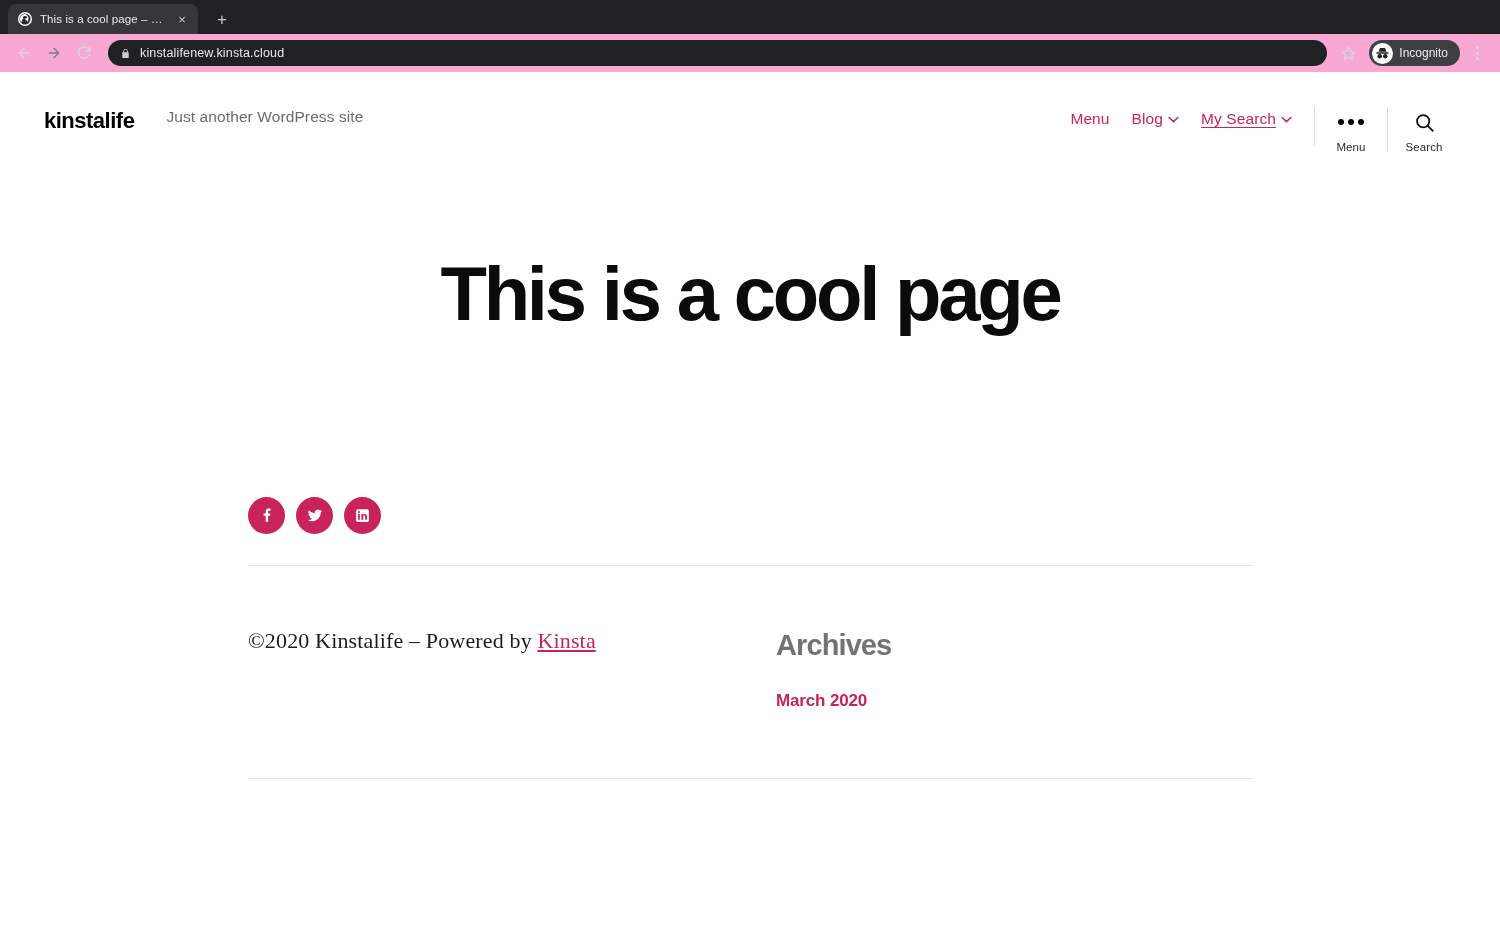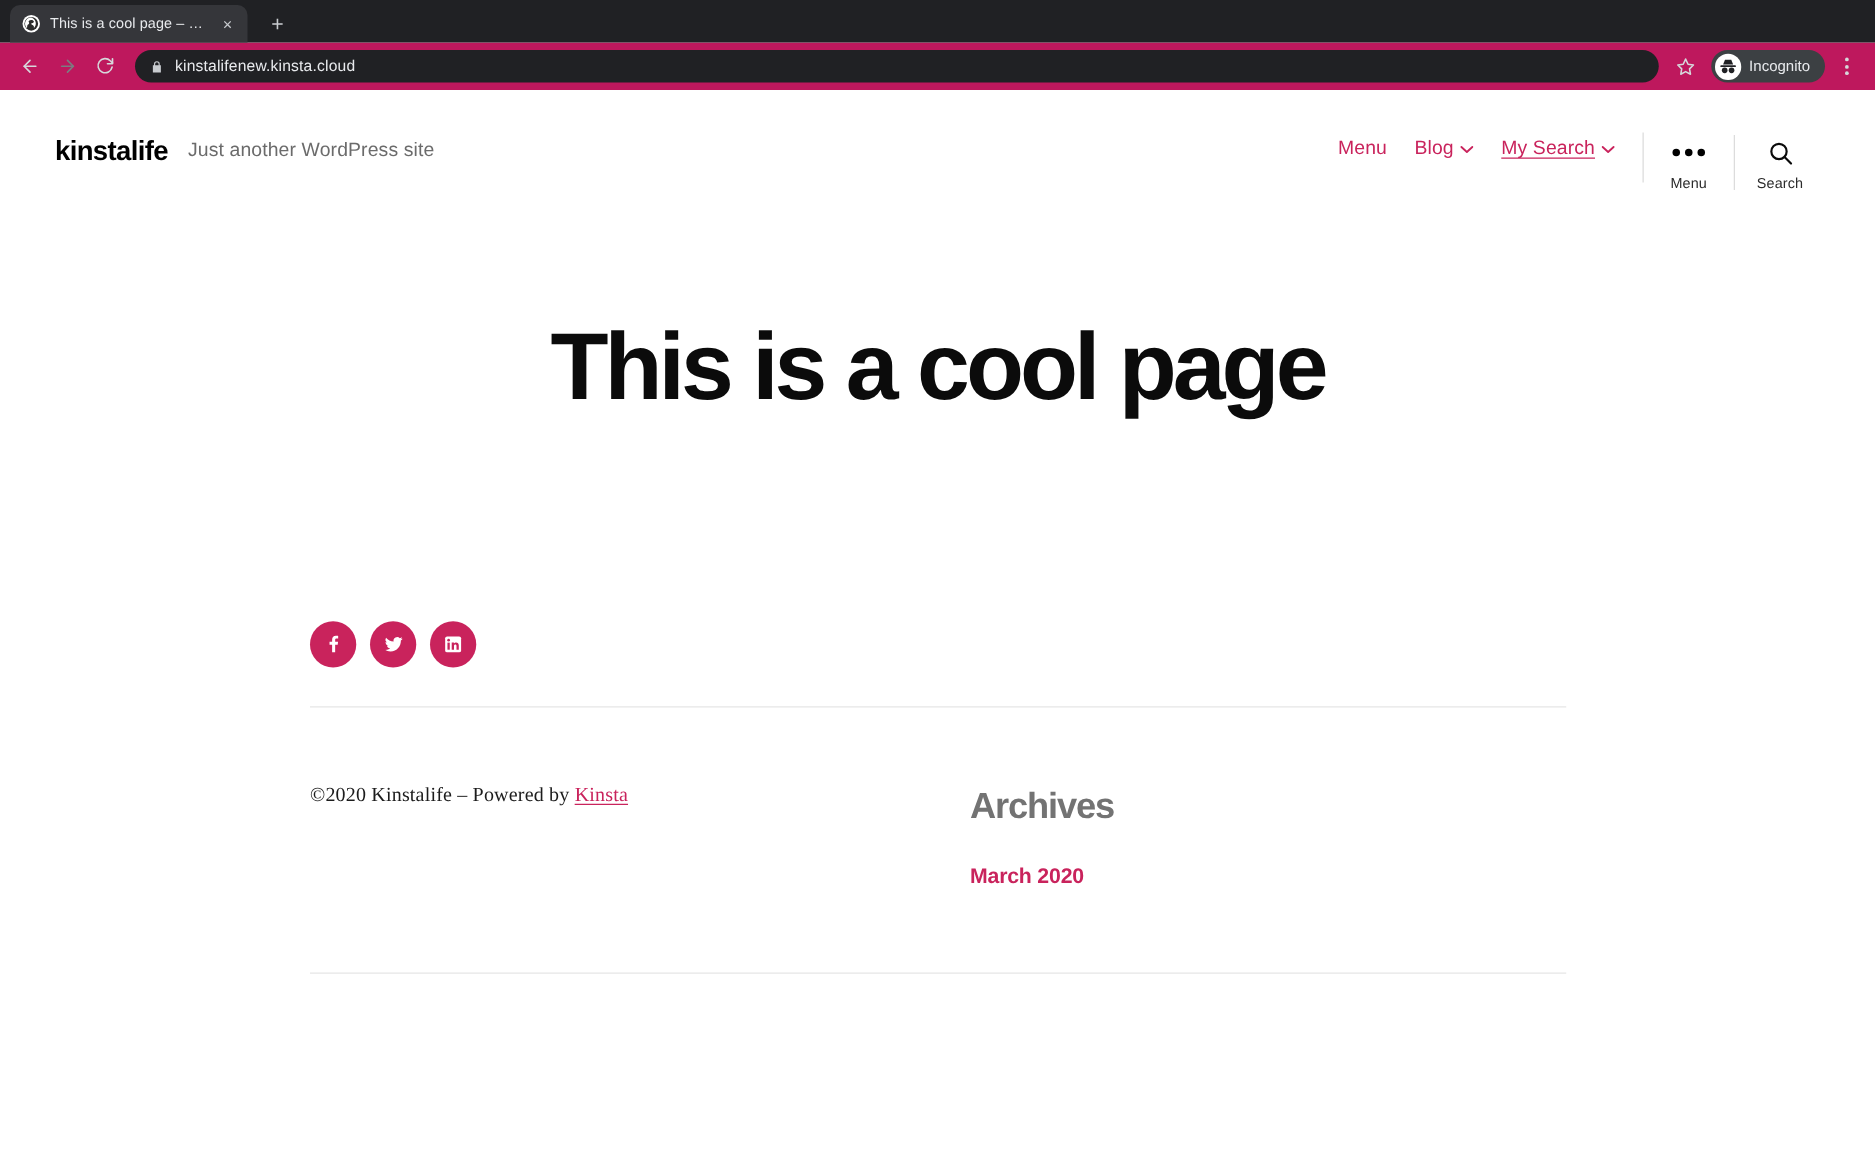--- a/index.html
+++ b/index.html
@@ -87,21 +87,21 @@
     align-items: center;
     justify-content: center;
     color: #c8cbcf;
     font-size: 17px;
     line-height: 1;
     border-radius: 50%;
   }
 
   .toolbar {
     height: 38px;
-    background: #be185d;
+    background: #f9a8d4;
     display: flex;
     align-items: center;
     padding: 0 10px;
     gap: 2px;
     flex: 0 0 38px;
   }
 
   .nav-btn {
     width: 28px;
     height: 28px;
@@ -209,22 +209,22 @@
   
   .site-header {
     display: flex;
     align-items: flex-start;
     padding: 32px 40px 0 44px;
     height: 118px;
   }
 
   .brand-block {
     display: flex;
-    align-items: center;
-    gap: 16px;
+    align-items: flex-start;
+    gap: 32px;
     padding-top: 4px;
   }
 
   .site-title {
     font-size: 22px;
     font-weight: 700;
     color: #000000;
     letter-spacing: -0.5px;
   }
 
@@ -351,21 +351,21 @@
 
   .footer-cols {
     display: flex;
     margin-top: 62px;
   }
   .col-left { width: 528px; }
   .col-right { flex: 1 1 auto; }
 
   .copyright-serif {
     font-family: "Liberation Serif", serif;
-    font-size: 16px;
+    font-size: 22px;
     color: #1c1c1c;
     letter-spacing: 0.15px;
   }
   .copyright-serif a {
     color: #c9235c;
     text-decoration: underline;
     text-underline-offset: 2px;
   }
 
   .widget-title {

